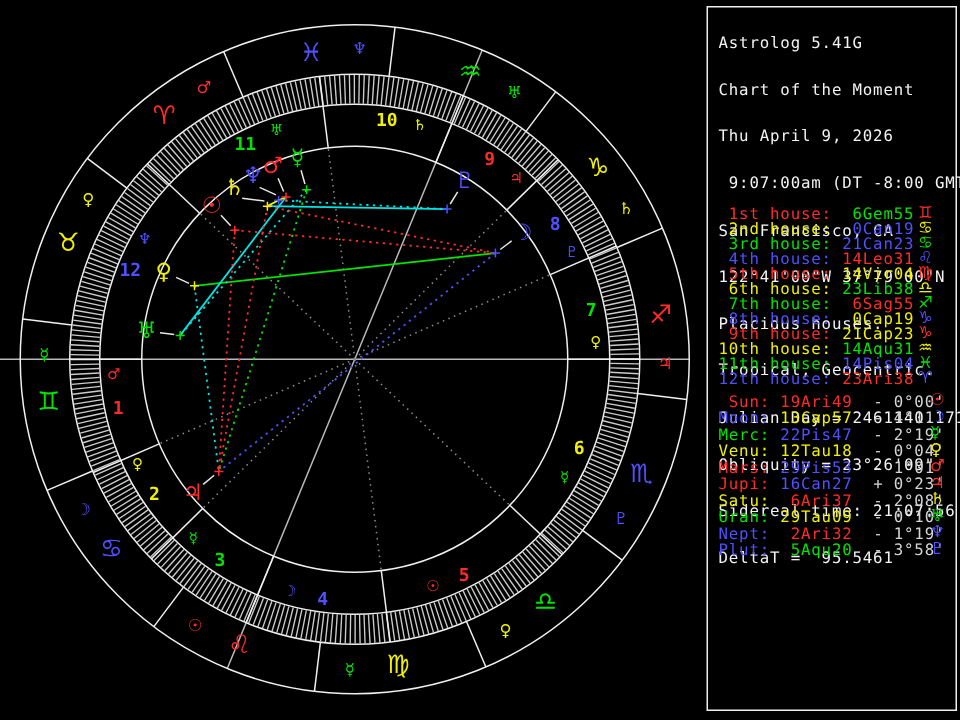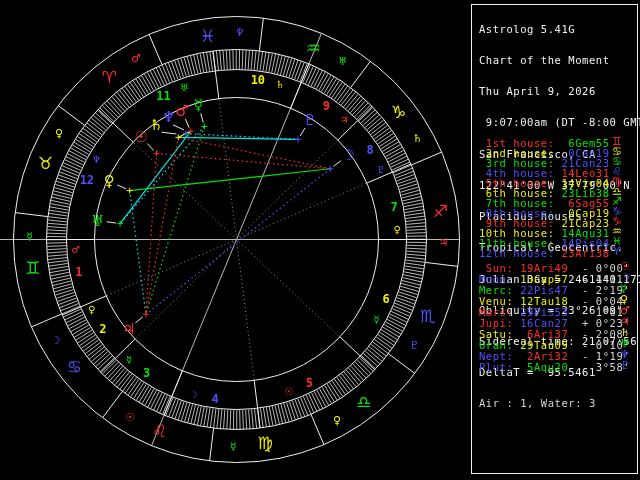--- a/index.html
+++ b/index.html
@@ -528,20 +528,19 @@
       <div style="color: rgb(242, 242, 242);">Placidus houses.</div>
       <div style="color: rgb(242, 242, 242);">Tropical, Geocentric.</div>
       <div style="color: rgb(242, 242, 242);">Julian Day = 2461140.1715</div>
       <div style="color: rgb(242, 242, 242);">Obliquity = 23°26'09"</div>
       <div style="color: rgb(242, 242, 242);">Sidereal time: 21:07:56</div>
       <div style="color: rgb(242, 242, 242);">DeltaT =  95.5461</div>
     </div>
     <div id="houses" class="mono"><div class="hrow"><span class="rowtxt"><span style="color: rgb(255, 43, 43);"> 1st house: </span><span style="color: rgb(0, 228, 0);"> 6Gem55</span></span><span class="rowglyph" style="left: 133px; color: rgb(255, 43, 43);">♊</span></div><div class="hrow"><span class="rowtxt"><span style="color: rgb(240, 240, 0);"> 2nd house: </span><span style="color: rgb(80, 80, 255);"> 0Can19</span></span><span class="rowglyph" style="left: 133px; color: rgb(240, 240, 0);">♋</span></div><div class="hrow"><span class="rowtxt"><span style="color: rgb(0, 228, 0);"> 3rd house: </span><span style="color: rgb(80, 80, 255);">21Can23</span></span><span class="rowglyph" style="left: 133px; color: rgb(0, 228, 0);">♋</span></div><div class="hrow"><span class="rowtxt"><span style="color: rgb(80, 80, 255);"> 4th house: </span><span style="color: rgb(255, 43, 43);">14Leo31</span></span><span class="rowglyph" style="left: 133px; color: rgb(80, 80, 255);">♌</span></div><div class="hrow"><span class="rowtxt"><span style="color: rgb(255, 43, 43);"> 5th house: </span><span style="color: rgb(240, 240, 0);">14Vir04</span></span><span class="rowglyph" style="left: 133px; color: rgb(255, 43, 43);">♍</span></div><div class="hrow"><span class="rowtxt"><span style="color: rgb(240, 240, 0);"> 6th house: </span><span style="color: rgb(0, 228, 0);">23Lib38</span></span><span class="rowglyph" style="left: 133px; color: rgb(240, 240, 0);">♎</span></div><div class="hrow"><span class="rowtxt"><span style="color: rgb(0, 228, 0);"> 7th house: </span><span style="color: rgb(255, 43, 43);"> 6Sag55</span></span><span class="rowglyph" style="left: 133px; color: rgb(0, 228, 0);">♐</span></div><div class="hrow"><span class="rowtxt"><span style="color: rgb(80, 80, 255);"> 8th house: </span><span style="color: rgb(240, 240, 0);"> 0Cap19</span></span><span class="rowglyph" style="left: 133px; color: rgb(80, 80, 255);">♑</span></div><div class="hrow"><span class="rowtxt"><span style="color: rgb(255, 43, 43);"> 9th house: </span><span style="color: rgb(240, 240, 0);">21Cap23</span></span><span class="rowglyph" style="left: 133px; color: rgb(255, 43, 43);">♑</span></div><div class="hrow"><span class="rowtxt"><span style="color: rgb(240, 240, 0);">10th house: </span><span style="color: rgb(0, 228, 0);">14Aqu31</span></span><span class="rowglyph" style="left: 133px; color: rgb(240, 240, 0);">♒</span></div><div class="hrow"><span class="rowtxt"><span style="color: rgb(0, 228, 0);">11th house: </span><span style="color: rgb(80, 80, 255);">14Pis04</span></span><span class="rowglyph" style="left: 133px; color: rgb(0, 228, 0);">♓</span></div><div class="hrow"><span class="rowtxt"><span style="color: rgb(80, 80, 255);">12th house: </span><span style="color: rgb(255, 43, 43);">23Ari38</span></span><span class="rowglyph" style="left: 133px; color: rgb(80, 80, 255);">♈</span></div></div>
     <div id="planets" class="mono"><div class="prow"><span class="rowtxt"><span style="color: rgb(255, 43, 43);"> Sun: </span><span style="color: rgb(255, 43, 43);">19Ari49</span><span style="color: rgb(212, 212, 212);">  - 0°00'</span></span><span class="rowglyph" style="left: 141px; color: rgb(255, 43, 43);">☉</span></div><div class="prow"><span class="rowtxt"><span style="color: rgb(80, 80, 255);">Moon: </span><span style="color: rgb(240, 240, 0);">13Cap57</span><span style="color: rgb(212, 212, 212);">  - 4°11'</span></span><span class="rowglyph" style="left: 141px; color: rgb(80, 80, 255);">☽</span></div><div class="prow"><span class="rowtxt"><span style="color: rgb(0, 228, 0);">Merc: </span><span style="color: rgb(80, 80, 255);">22Pis47</span><span style="color: rgb(212, 212, 212);">  - 2°19'</span></span><span class="rowglyph" style="left: 141px; color: rgb(0, 228, 0);">☿</span></div><div class="prow"><span class="rowtxt"><span style="color: rgb(240, 240, 0);">Venu: </span><span style="color: rgb(240, 240, 0);">12Tau18</span><span style="color: rgb(212, 212, 212);">  - 0°04'</span></span><span class="rowglyph" style="left: 141px; color: rgb(240, 240, 0);">♀</span></div><div class="prow"><span class="rowtxt"><span style="color: rgb(255, 43, 43);">Mars: </span><span style="color: rgb(80, 80, 255);">29Pis53</span><span style="color: rgb(212, 212, 212);">  - 1°01'</span></span><span class="rowglyph" style="left: 141px; color: rgb(255, 43, 43);">♂</span></div><div class="prow"><span class="rowtxt"><span style="color: rgb(255, 43, 43);">Jupi: </span><span style="color: rgb(80, 80, 255);">16Can27</span><span style="color: rgb(212, 212, 212);">  + 0°23'</span></span><span class="rowglyph" style="left: 141px; color: rgb(255, 43, 43);">♃</span></div><div class="prow"><span class="rowtxt"><span style="color: rgb(240, 240, 0);">Satu: </span><span style="color: rgb(255, 43, 43);"> 6Ari37</span><span style="color: rgb(212, 212, 212);">  - 2°08'</span></span><span class="rowglyph" style="left: 141px; color: rgb(240, 240, 0);">♄</span></div><div class="prow"><span class="rowtxt"><span style="color: rgb(0, 228, 0);">Uran: </span><span style="color: rgb(240, 240, 0);">29Tau09</span><span style="color: rgb(212, 212, 212);">  - 0°10'</span></span><span class="rowglyph" style="left: 141px; color: rgb(0, 228, 0);">♅</span></div><div class="prow"><span class="rowtxt"><span style="color: rgb(80, 80, 255);">Nept: </span><span style="color: rgb(255, 43, 43);"> 2Ari32</span><span style="color: rgb(212, 212, 212);">  - 1°19'</span></span><span class="rowglyph" style="left: 141px; color: rgb(80, 80, 255);">♆</span></div><div class="prow"><span class="rowtxt"><span style="color: rgb(80, 80, 255);">Plut: </span><span style="color: rgb(0, 228, 0);"> 5Aqu20</span><span style="color: rgb(212, 212, 212);">  - 3°58'</span></span><span class="rowglyph" style="left: 141px; color: rgb(80, 80, 255);">♇</span></div></div>
     <div id="stats" class="mono">
-      <div style="color: rgb(212, 212, 212);">Air : 1, Water: 3</div>
       
       
       
       
     </div>
   </div>
 </div>
 
 </body></html>

